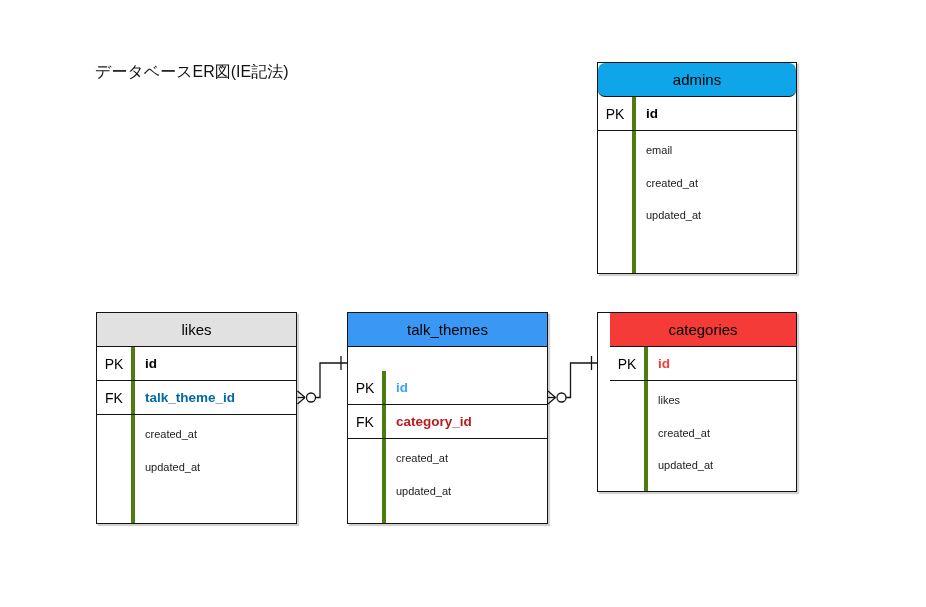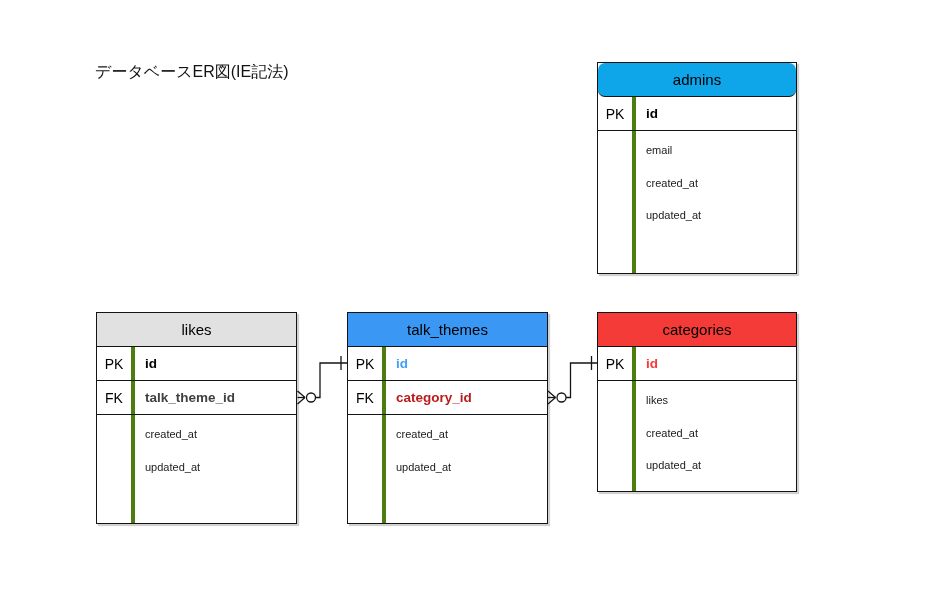--- a/index.html
+++ b/index.html
@@ -26,22 +26,22 @@
   .er-table {
     position: absolute;
     background: #ffffff;
     border: 1px solid #141414;
     box-shadow: 2px 2px 1px rgba(0,0,0,0.18);
     display: flex;
     flex-direction: column;
   }
   .t-admins      { left: 597px; top:  62px; width: 200px; height: 212px; }
   .t-likes       { left:  96px; top: 312px; width: 201px; height: 212px; }
-  .t-talk_themes { left: 347px; top: 312px; width: 201px; height: 212px; }
-  .t-categories  { left: 597px; top: 312px; width: 200px; height: 180px; }
+  .t-talk_themes { left: 347px; top: 312px; width: 201px; height: 212px; gap: 24px; }
+  .t-categories  { left: 597px; top: 312px; width: 200px; height: 180px; padding-left: 12px; }
 
   .er-header {
     height: 34px;
     flex: 0 0 34px;
     border-bottom: 1px solid #141414;
     display: flex;
     align-items: center;
     justify-content: center;
     font-size: 15px;
   }
@@ -121,21 +121,21 @@
 
   <div class="er-table t-likes">
     <div class="er-header" style="background: rgb(225, 225, 225); color: rgb(0, 0, 0);">likes</div>
     <div class="er-rows">
         <div class="er-row key-row">
           <div class="cell-key">PK</div>
           <div class="cell-field" style="color: rgb(0, 0, 0);">id</div>
         </div>
         <div class="er-row key-row">
           <div class="cell-key">FK</div>
-          <div class="cell-field" style="color: #404040;">talk_theme_id</div>
+          <div class="cell-field" style="color: #0369a1;">talk_theme_id</div>
         </div>
         <div class="er-row attr-row">
           <div class="cell-key"></div>
           <div class="cell-field attrs">
             <div class="attr-line">created_at</div>
             <div class="attr-line">updated_at</div>
           </div>
         </div>
       </div>
   </div>

